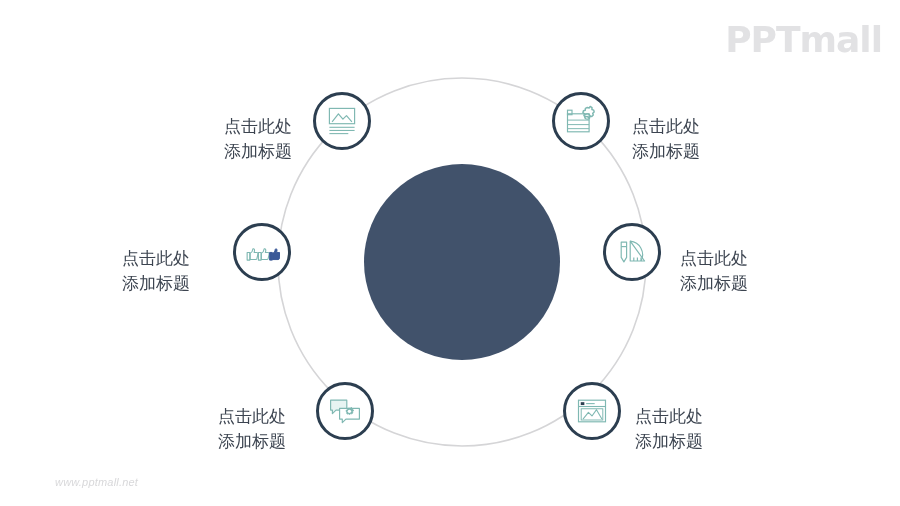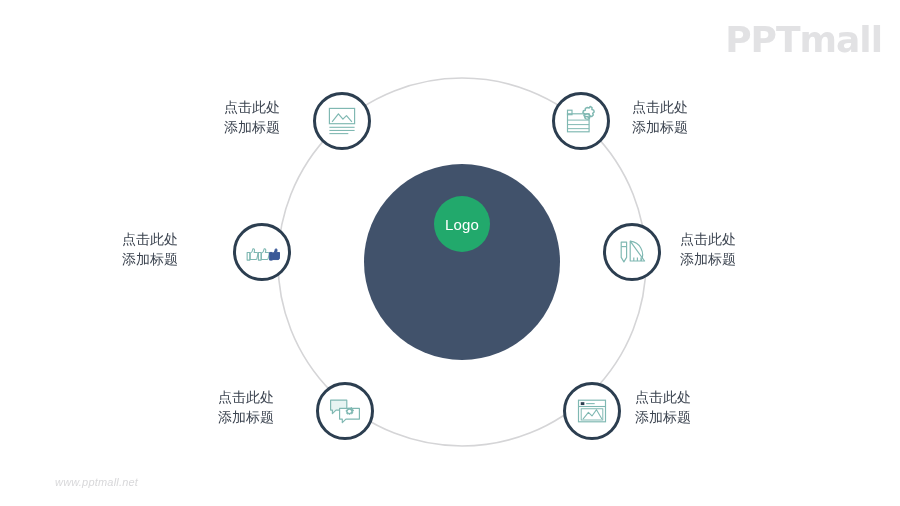--- a/index.html
+++ b/index.html
@@ -115,24 +115,25 @@
   .node-tr { left: 552px; top: 92px; }
   .node-l  { left: 233px; top: 223px; }
   .node-r  { left: 603px; top: 223px; }
   .node-bl { left: 316px; top: 382px; }
   .node-br { left: 563px; top: 382px; }
 
   
   .label {
     position: absolute;
     font-family: "Liberation Sans", "DejaVu Sans", sans-serif;
-    font-size: 14px;
+    font-size: 17px;
     line-height: 1.45;
     color: #3c4450;
     white-space: nowrap;
+    margin-top: 18px;
   }
   .label .l2 { display: block; }
 
   .label-tl { left: 224px; top: 97px;  text-align: left; }
   .label-tr { left: 632px; top: 97px;  text-align: left; }
   .label-l  { left: 122px; top: 229px; text-align: left; }
   .label-r  { left: 680px; top: 229px; text-align: left; }
   .label-bl { left: 218px; top: 387px; text-align: left; }
   .label-br { left: 635px; top: 387px; text-align: left; }
 </style>
@@ -144,23 +145,20 @@
   <div class="brand-logo">PPTmall</div>
 
   <div class="diagram">
 
     <svg class="ring-layer" viewBox="0 0 900 506">
       <circle cx="462" cy="262" r="184" fill="none" stroke="#d5d5d7" stroke-width="1.6"></circle>
     </svg>
 
     <div class="center-disc"></div>
 
-    <div class="logo-disc">
-      <span>Logo</span>
-    </div>
 
     <div class="node node-tl">
       <svg class="ico" viewBox="0 0 40 40">
         <rect x="6" y="6" width="28" height="17" fill="none" stroke="#7fb8b2" stroke-width="1.3"></rect>
         <polyline points="9,21 16,12 21,18 25,14 31,21" fill="none" stroke="#7fb8b2" stroke-width="1.3" stroke-linejoin="round"></polyline>
         <line x1="6" y1="27" x2="34" y2="27" stroke="#7fb8b2" stroke-width="1.2"></line>
         <line x1="6" y1="30.5" x2="34" y2="30.5" stroke="#7fb8b2" stroke-width="1.2"></line>
         <line x1="6" y1="34" x2="27" y2="34" stroke="#7fb8b2" stroke-width="1.2"></line>
       </svg>
     </div>

